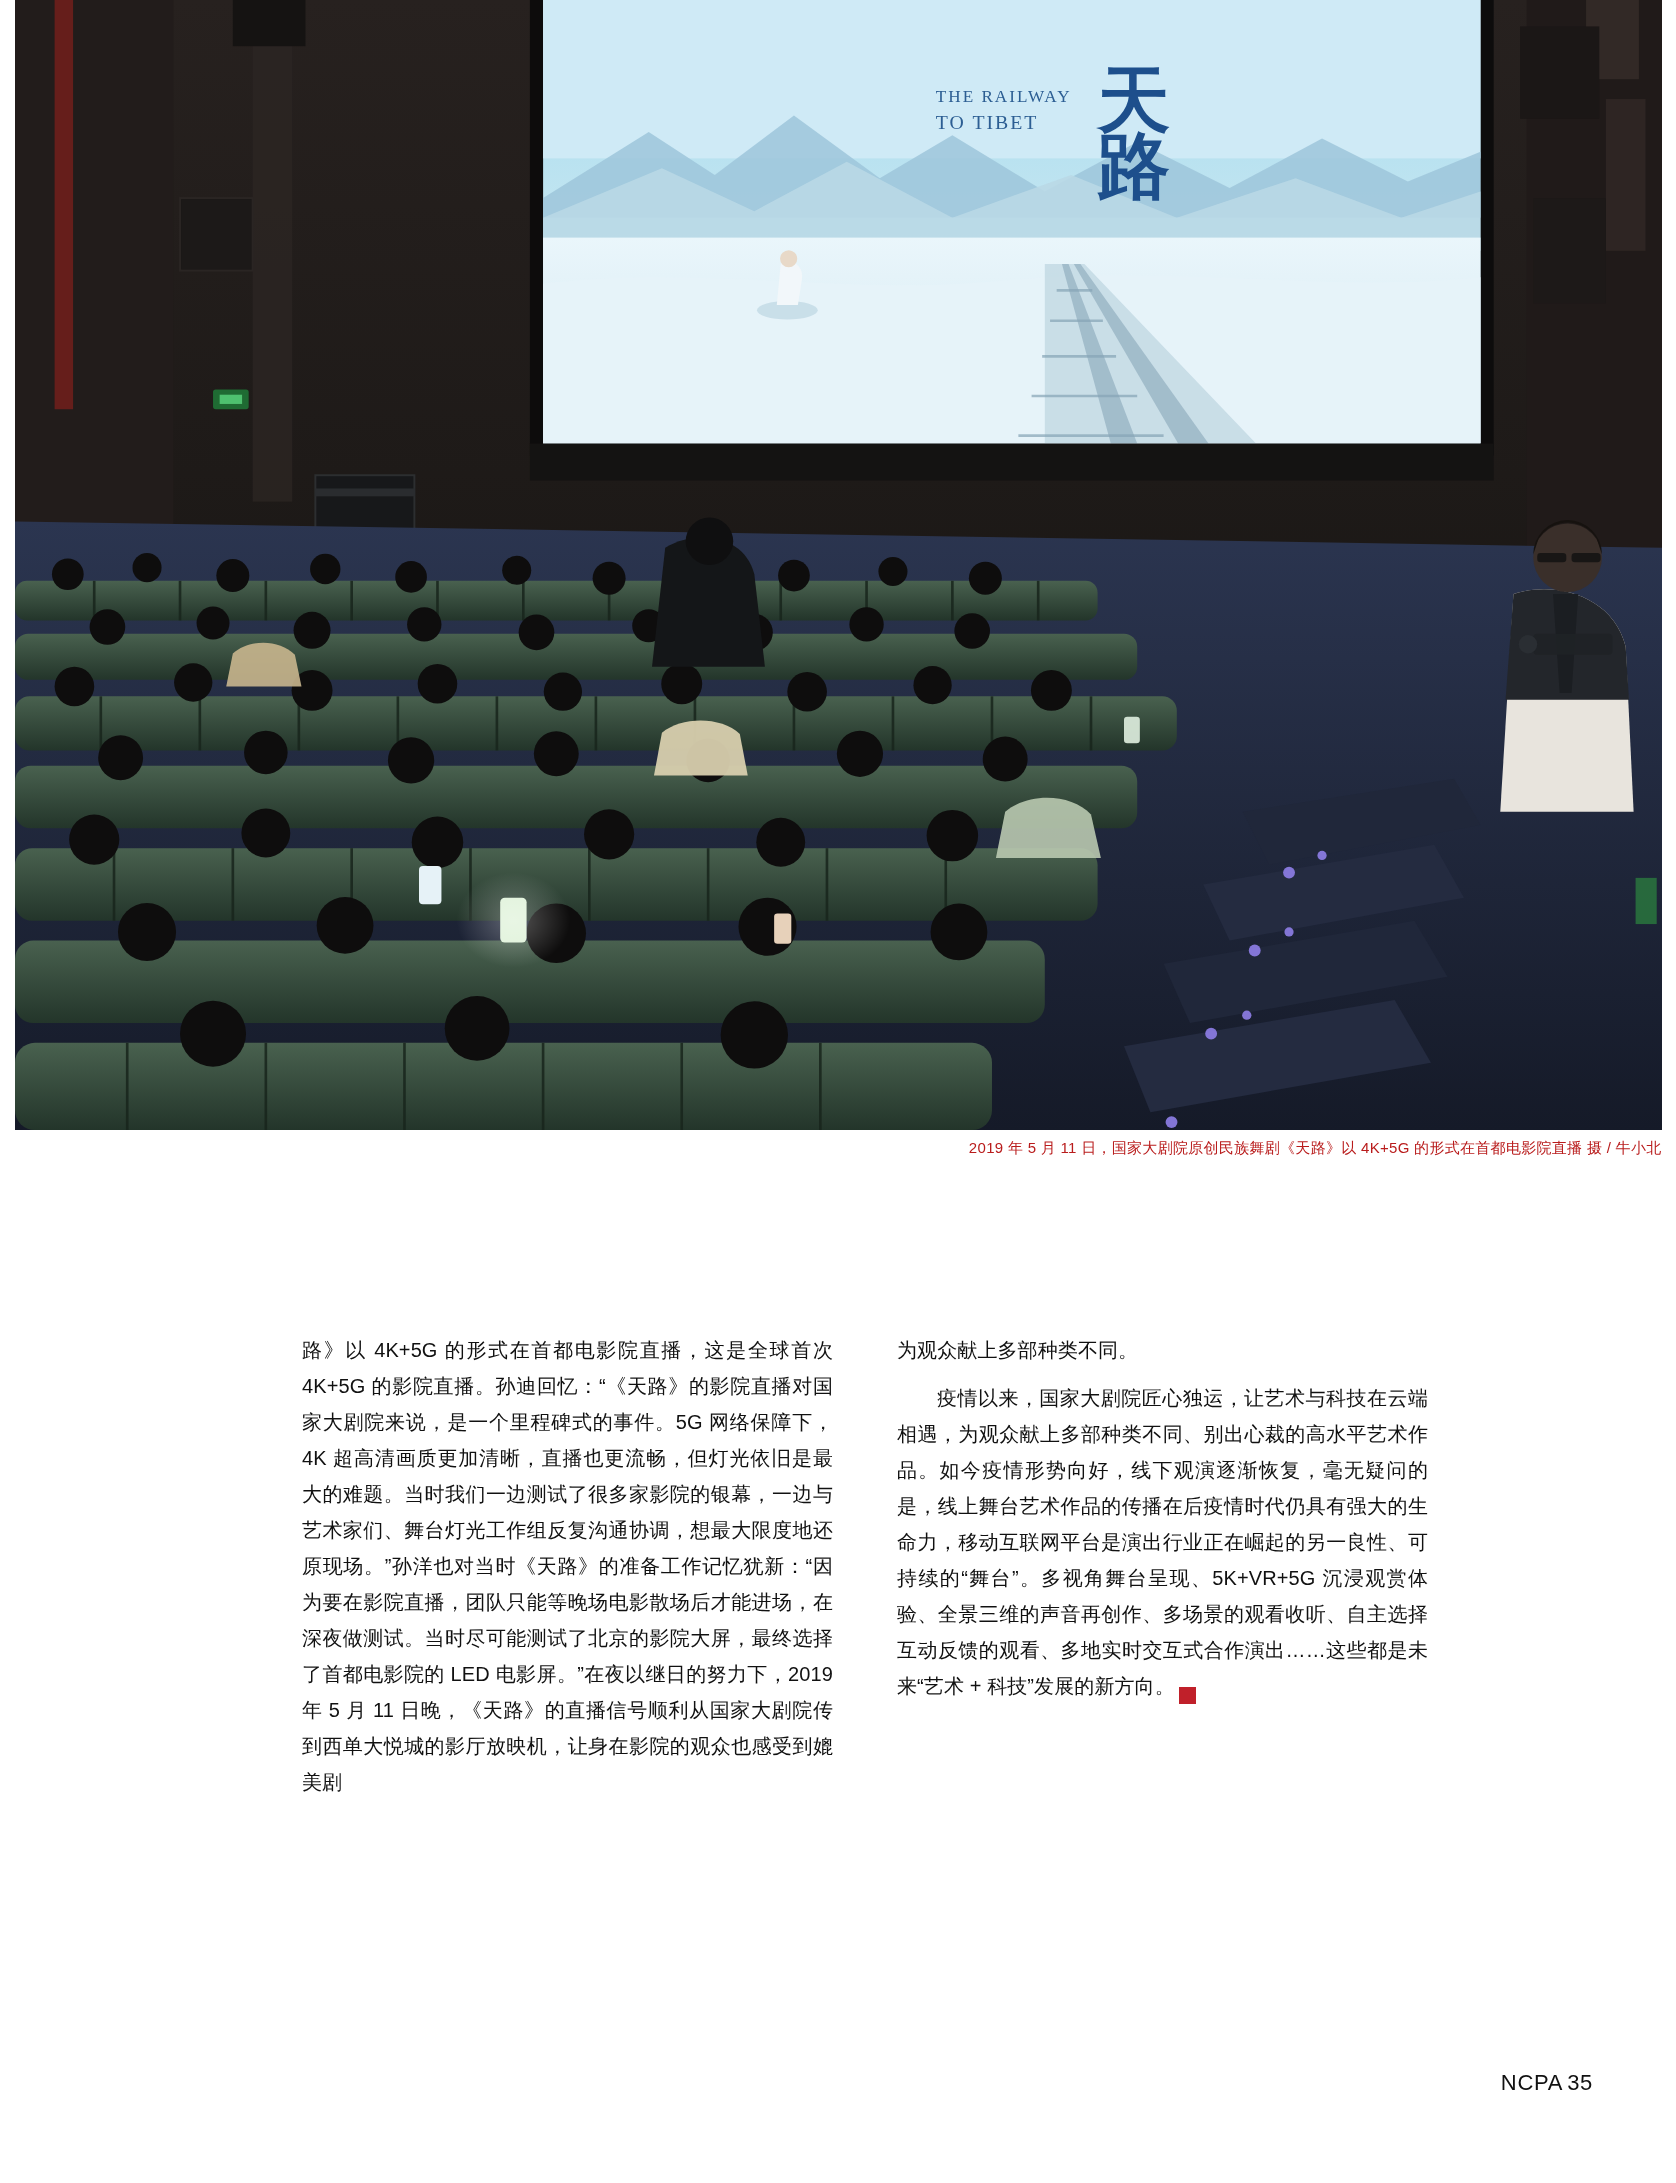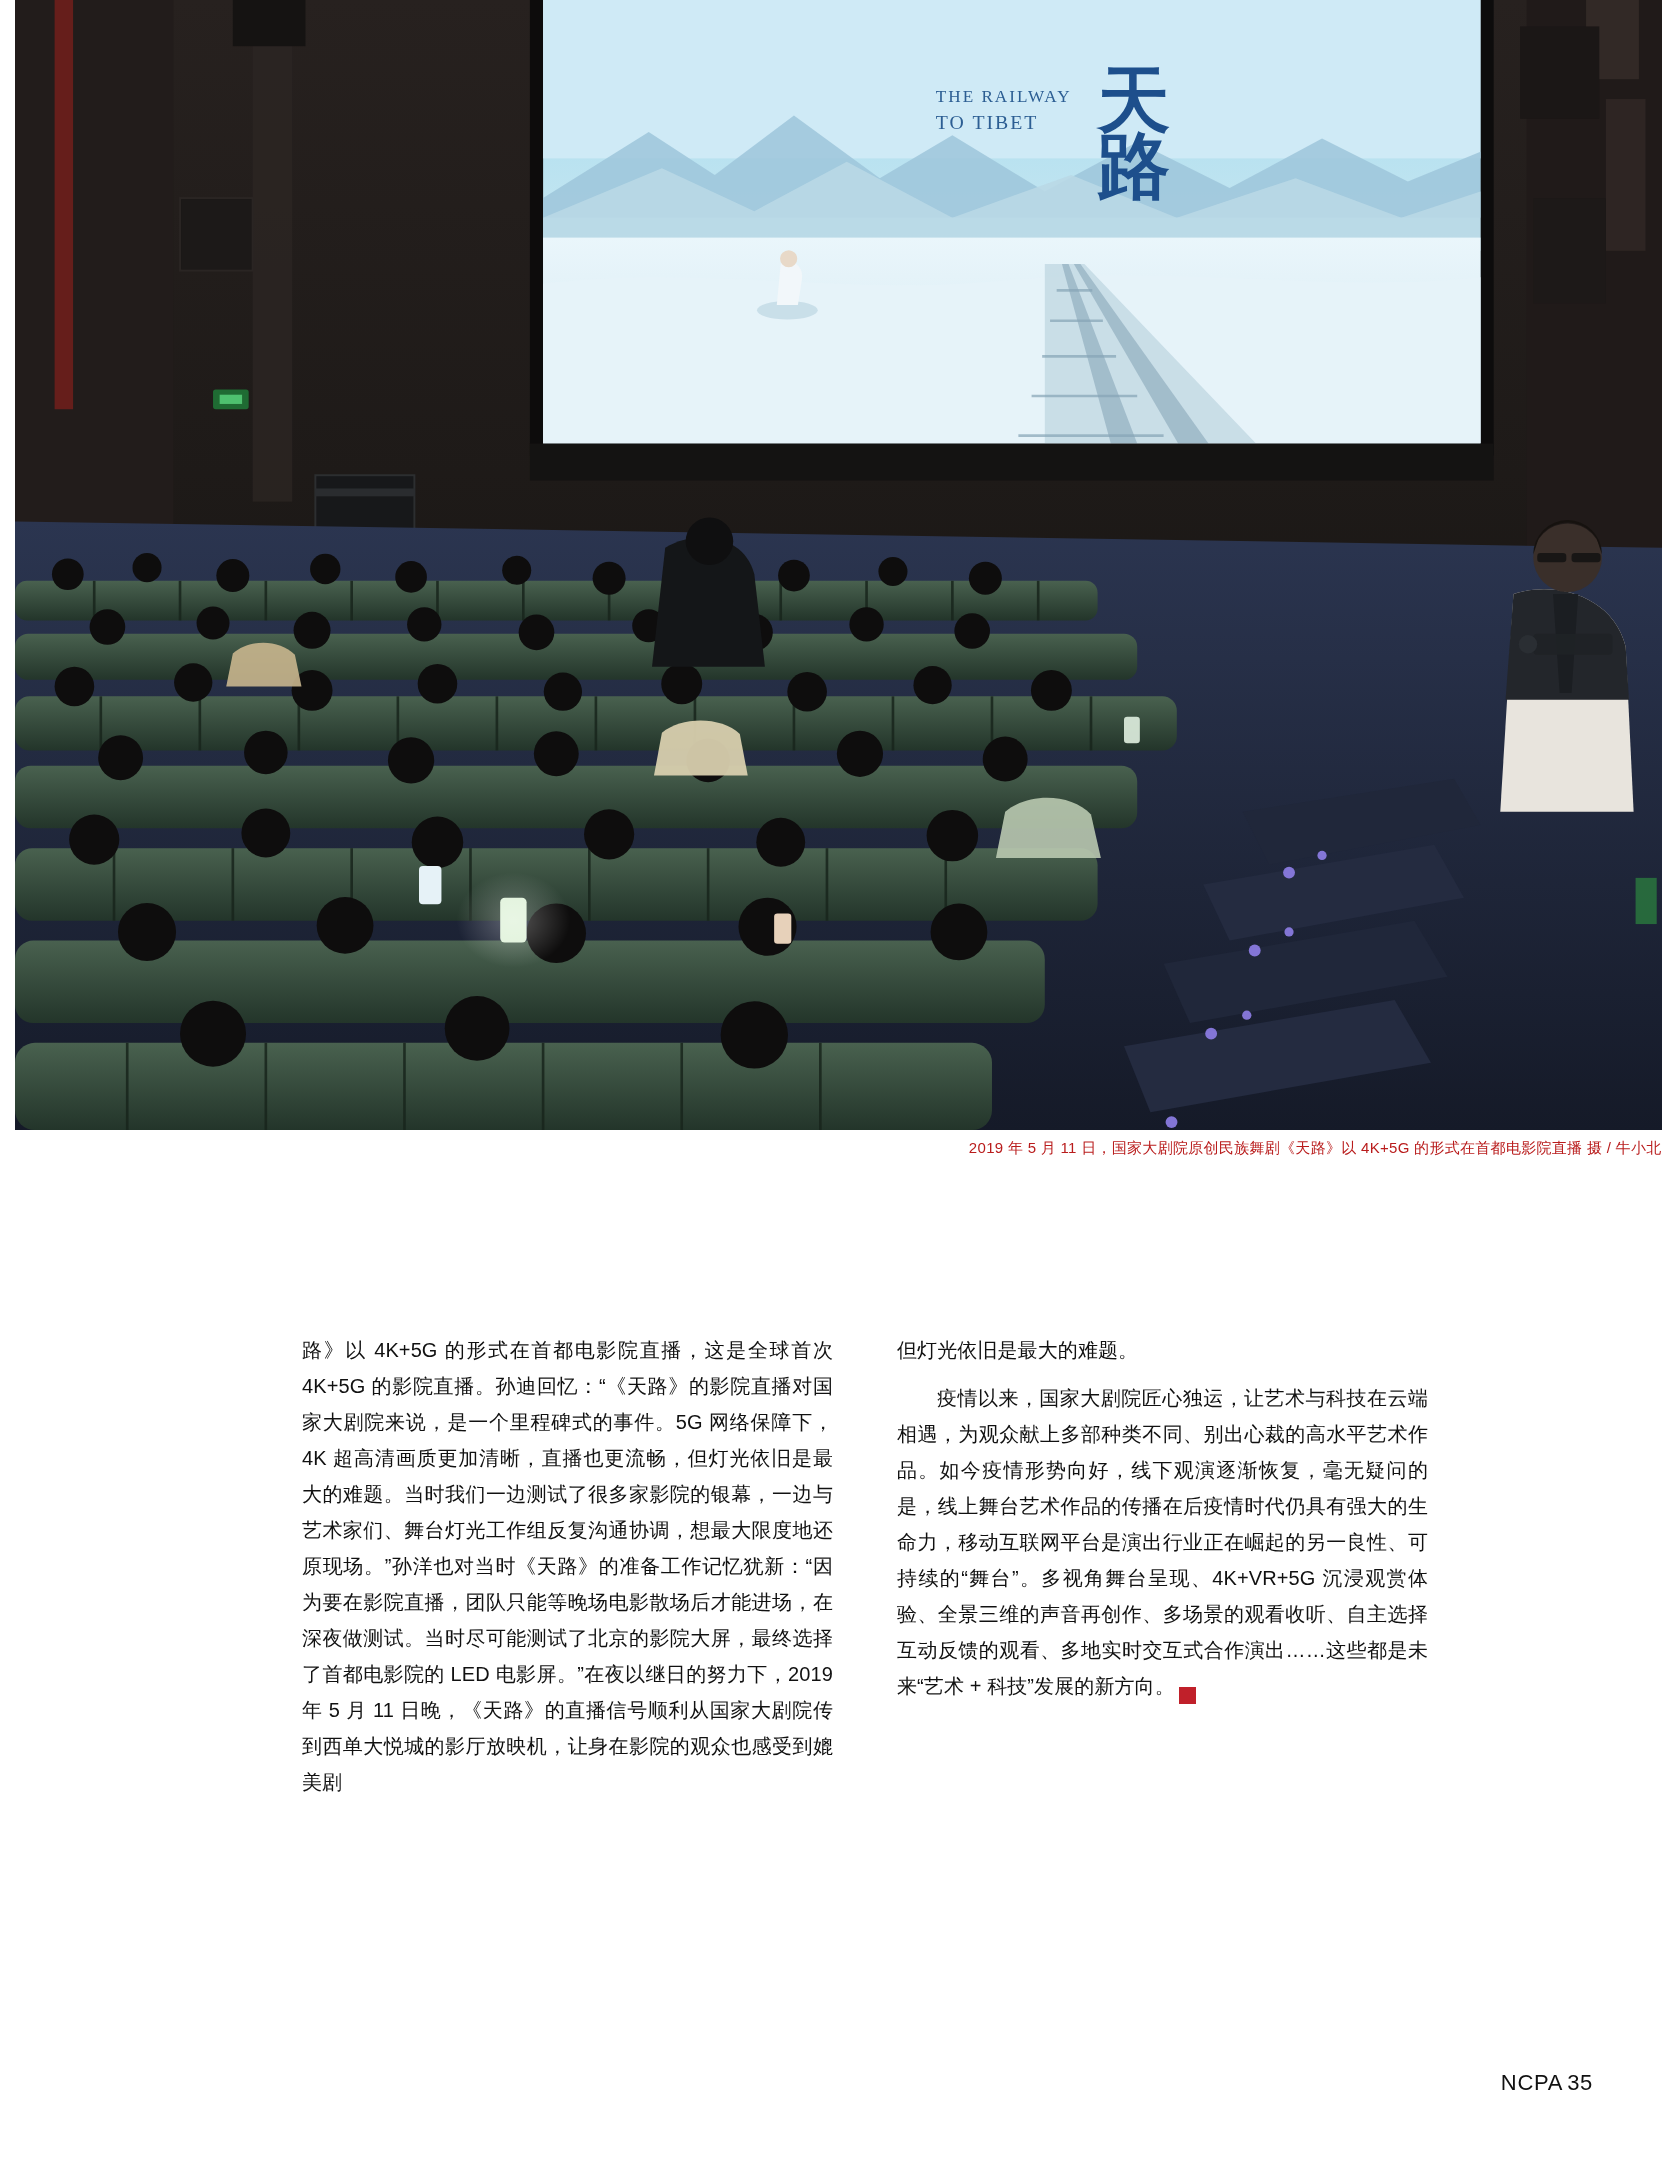--- a/index.html
+++ b/index.html
@@ -340,20 +340,20 @@
 </div>
 
 <div class="caption">2019 年 5 月 11 日，国家大剧院原创民族舞剧《天路》以 4K+5G 的形式在首都电影院直播  摄 / 牛小北</div>
 
 <div class="col col-left">
   <p>路》以 4K+5G 的形式在首都电影院直播，这是全球首次 4K+5G 的影院直播。孙迪回忆：“《天路》的影院直播对国家大剧院来说，是一个里程碑式的事件。5G 网络保障下，4K 超高清画质更加清晰，直播也更流畅，但灯光依旧是最大的难题。当时我们一边测试了很多家影院的银幕，一边与艺术家们、舞台灯光工作组反复沟通协调，想最大限度地还原现场。”孙洋也对当时《天路》的准备工作记忆犹新：“因为要在影院直播，团队只能等晚场电影散场后才能进场，在深夜做测试。当时尽可能测试了北京的影院大屏，最终选择了首都电影院的 LED 电影屏。”在夜以继日的努力下，2019 年 5 月 11 日晚，《天路》的直播信号顺利从国家大剧院传到西单大悦城的影厅放映机，让身在影院的观众也感受到媲美剧</p>
 </div>
 
 <div class="col col-right">
 
-  <p>但灯光依旧是最大的难题。</p>
-  <p class="indent"><span>疫情以来，国家大剧院匠心独运，让艺术与科技在云端相遇，为观众献上多部种类不同、别出心裁的高水平艺术作品。如今疫情形势向好，线下观演逐渐恢复，毫无疑问的是，线上舞台艺术作品的传播在后疫情时代仍具有强大的生命力，移动互联网平台是演出行业正在崛起的另一良性、可持续的“舞台”。多视角舞台呈现、4K+VR+5G 沉浸观赏体验、全景三维的声音再创作、多场景的观看收听、自主选择互动反馈的观看、多地实时交互式合作演出……这些都是未来“艺术 + 科技”发展的新方向。</span><span class="endmark"><span>NCPA</span></span></p>
+  <p>为观众献上多部种类不同。</p>
+  <p class="indent"><span>疫情以来，国家大剧院匠心独运，让艺术与科技在云端相遇，为观众献上多部种类不同、别出心裁的高水平艺术作品。如今疫情形势向好，线下观演逐渐恢复，毫无疑问的是，线上舞台艺术作品的传播在后疫情时代仍具有强大的生命力，移动互联网平台是演出行业正在崛起的另一良性、可持续的“舞台”。多视角舞台呈现、5K+VR+5G 沉浸观赏体验、全景三维的声音再创作、多场景的观看收听、自主选择互动反馈的观看、多地实时交互式合作演出……这些都是未来“艺术 + 科技”发展的新方向。</span><span class="endmark"><span>NCPA</span></span></p>
 </div>
 
 <div class="footer">
   <span>NCPA</span><span class="num">35</span>
 </div>
 
 
 </body></html>

